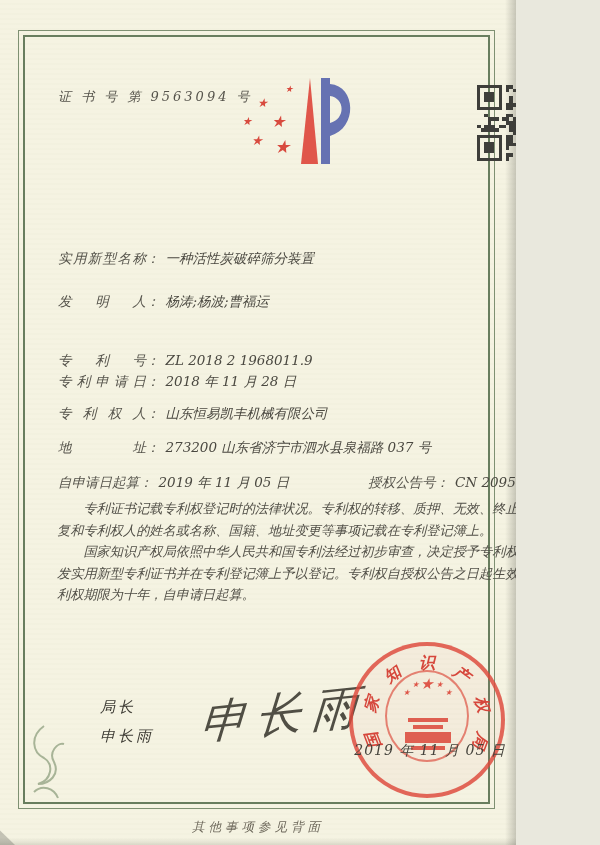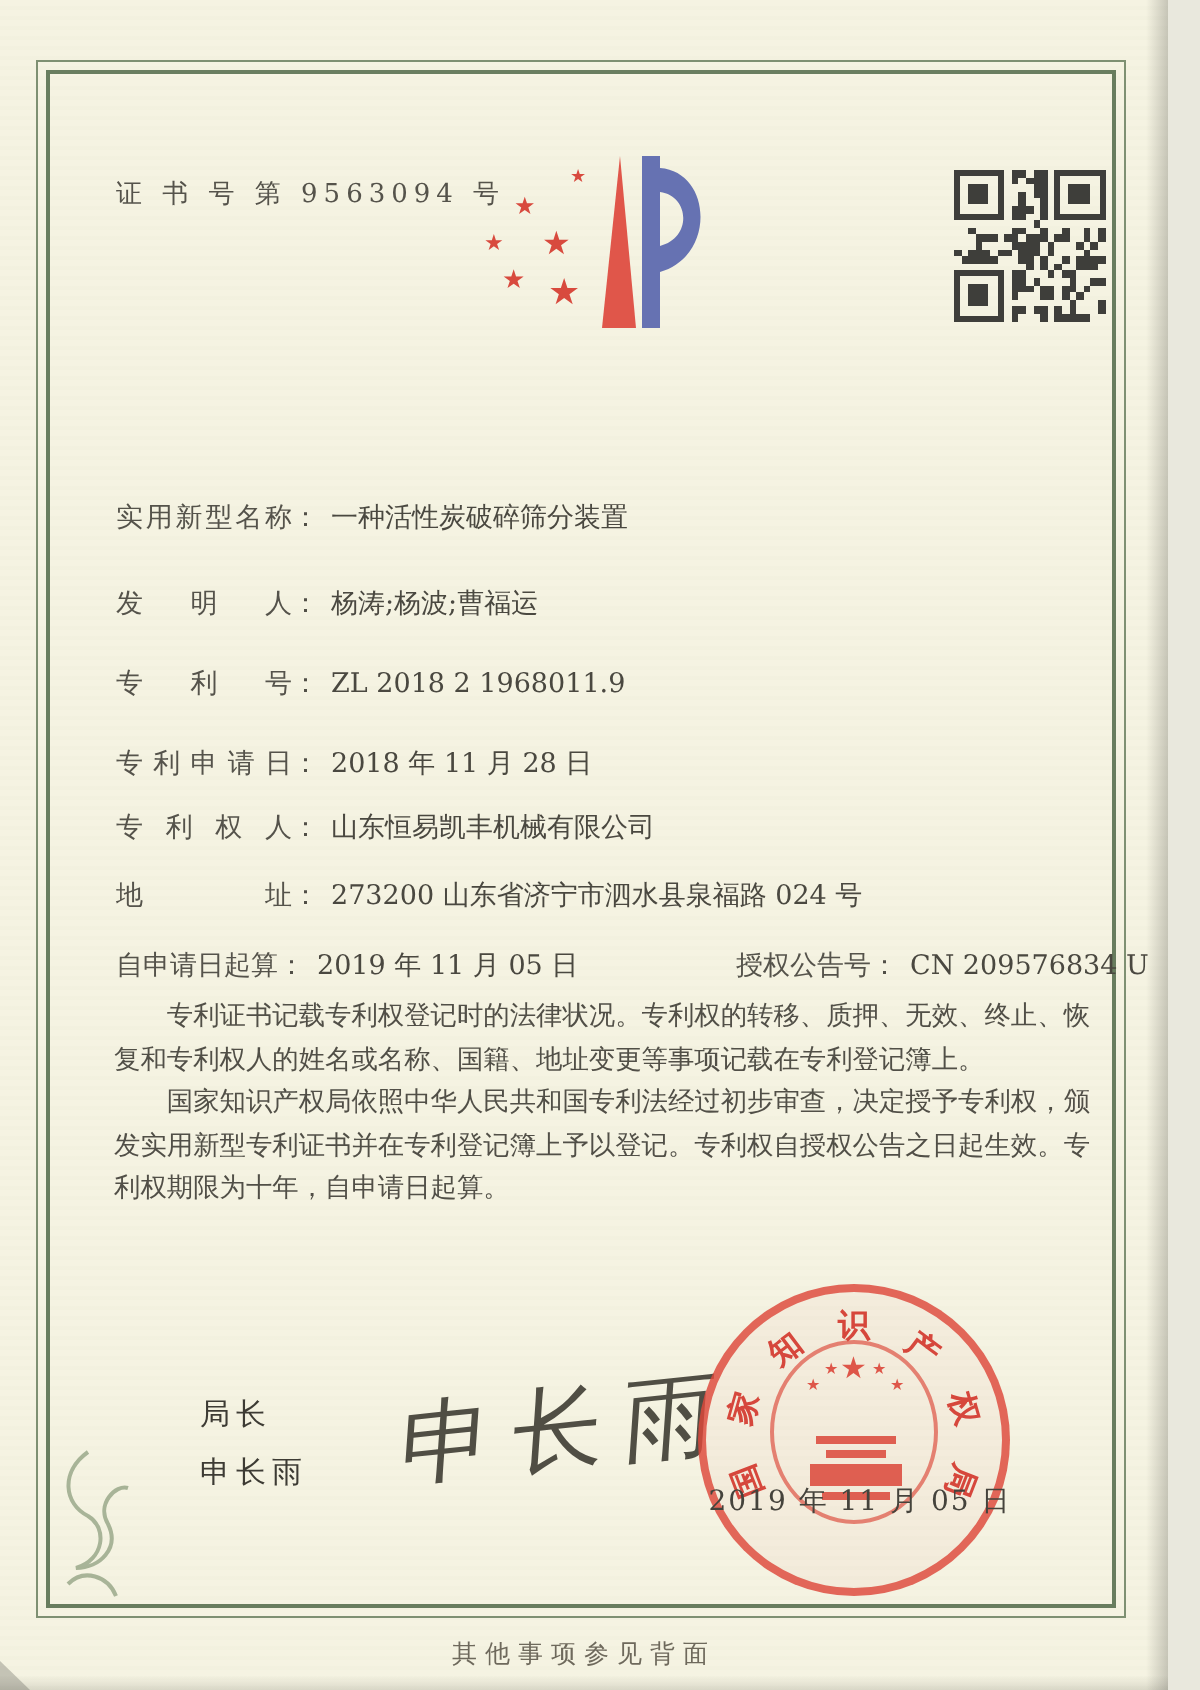--- a/index.html
+++ b/index.html
@@ -1,23 +1,24 @@
 <!DOCTYPE html>
 <html><head>
 <meta charset="utf-8">
 <style>
   * { margin:0; padding:0; box-sizing:border-box; }
   html,body { background:#e9e8dd; }
   #page {
-    position:relative; width:584px; height:845px; overflow:hidden;
+    position:relative; width:516px; height:845px; overflow:hidden;
     background:
       repeating-linear-gradient(0deg, rgba(140,160,110,0.025) 0 2px, rgba(0,0,0,0) 2px 5px),
       #f5f3e2;
     font-family:"DejaVu Serif","Liberation Serif",serif;
     color:#4c4a42;
+    font-style:italic;
   }
   .abs { position:absolute; }
 
   
   .frame-outer { left:18px; top:30px; right:21px; bottom:36px; border:1px solid #7e9072; }
   .frame-inner { left:23px; top:35px; right:26px; bottom:41px; border:2px solid #687d5e; }
 
   
   .cert-no { left:58px; top:88px; font-size:13px; letter-spacing:3px; color:#55534b; }
   .logo { left:238px; top:76px; width:124px; height:94px; }
@@ -234,31 +235,31 @@
       </div>
     </div>
 
 
   <div class="abs frow" style="top:250px;">
     <span class="flabel">实用新型名称</span><span class="fcolon">：</span><span class="fvalue">一种活性炭破碎筛分装置</span>
   </div>
   <div class="abs frow" style="top:293px;">
     <span class="flabel">发明人</span><span class="fcolon">：</span><span class="fvalue">杨涛;杨波;曹福运</span>
   </div>
-  <div class="abs frow" style="top:333px;">
+  <div class="abs frow" style="top:352px;">
     <span class="flabel">专利号</span><span class="fcolon">：</span><span class="fvalue">ZL 2018 2 1968011.9</span>
   </div>
   <div class="abs frow" style="top:373px;">
     <span class="flabel">专利申请日</span><span class="fcolon">：</span><span class="fvalue">2018 年 11 月 28 日</span>
   </div>
   <div class="abs frow" style="top:405px;">
     <span class="flabel">专利权人</span><span class="fcolon">：</span><span class="fvalue">山东恒易凯丰机械有限公司</span>
   </div>
   <div class="abs frow" style="top:439px;">
-    <span class="flabel">地址</span><span class="fcolon">：</span><span class="fvalue">273200 山东省济宁市泗水县泉福路 024 号</span>
+    <span class="flabel">地址</span><span class="fcolon">：</span><span class="fvalue">273200 山东省济宁市泗水县泉福路 037 号</span>
   </div>
   <div class="abs frow" style="top:474px;">
     <span class="glabel">自申请日起算</span><span class="fcolon">：</span><span class="fvalue">2019 年 11 月 05 日</span>
     <span class="gpair2">
       <span class="glabel">授权公告号</span><span class="fcolon">：</span><span class="fvalue">CN 209576834 U</span>
     </span>
   </div>
 
   <div class="abs paras">
     <p>专利证书记载专利权登记时的法律状况。专利权的转移、质押、无效、终止、恢复和专利权人的姓名或名称、国籍、地址变更等事项记载在专利登记簿上。</p>

